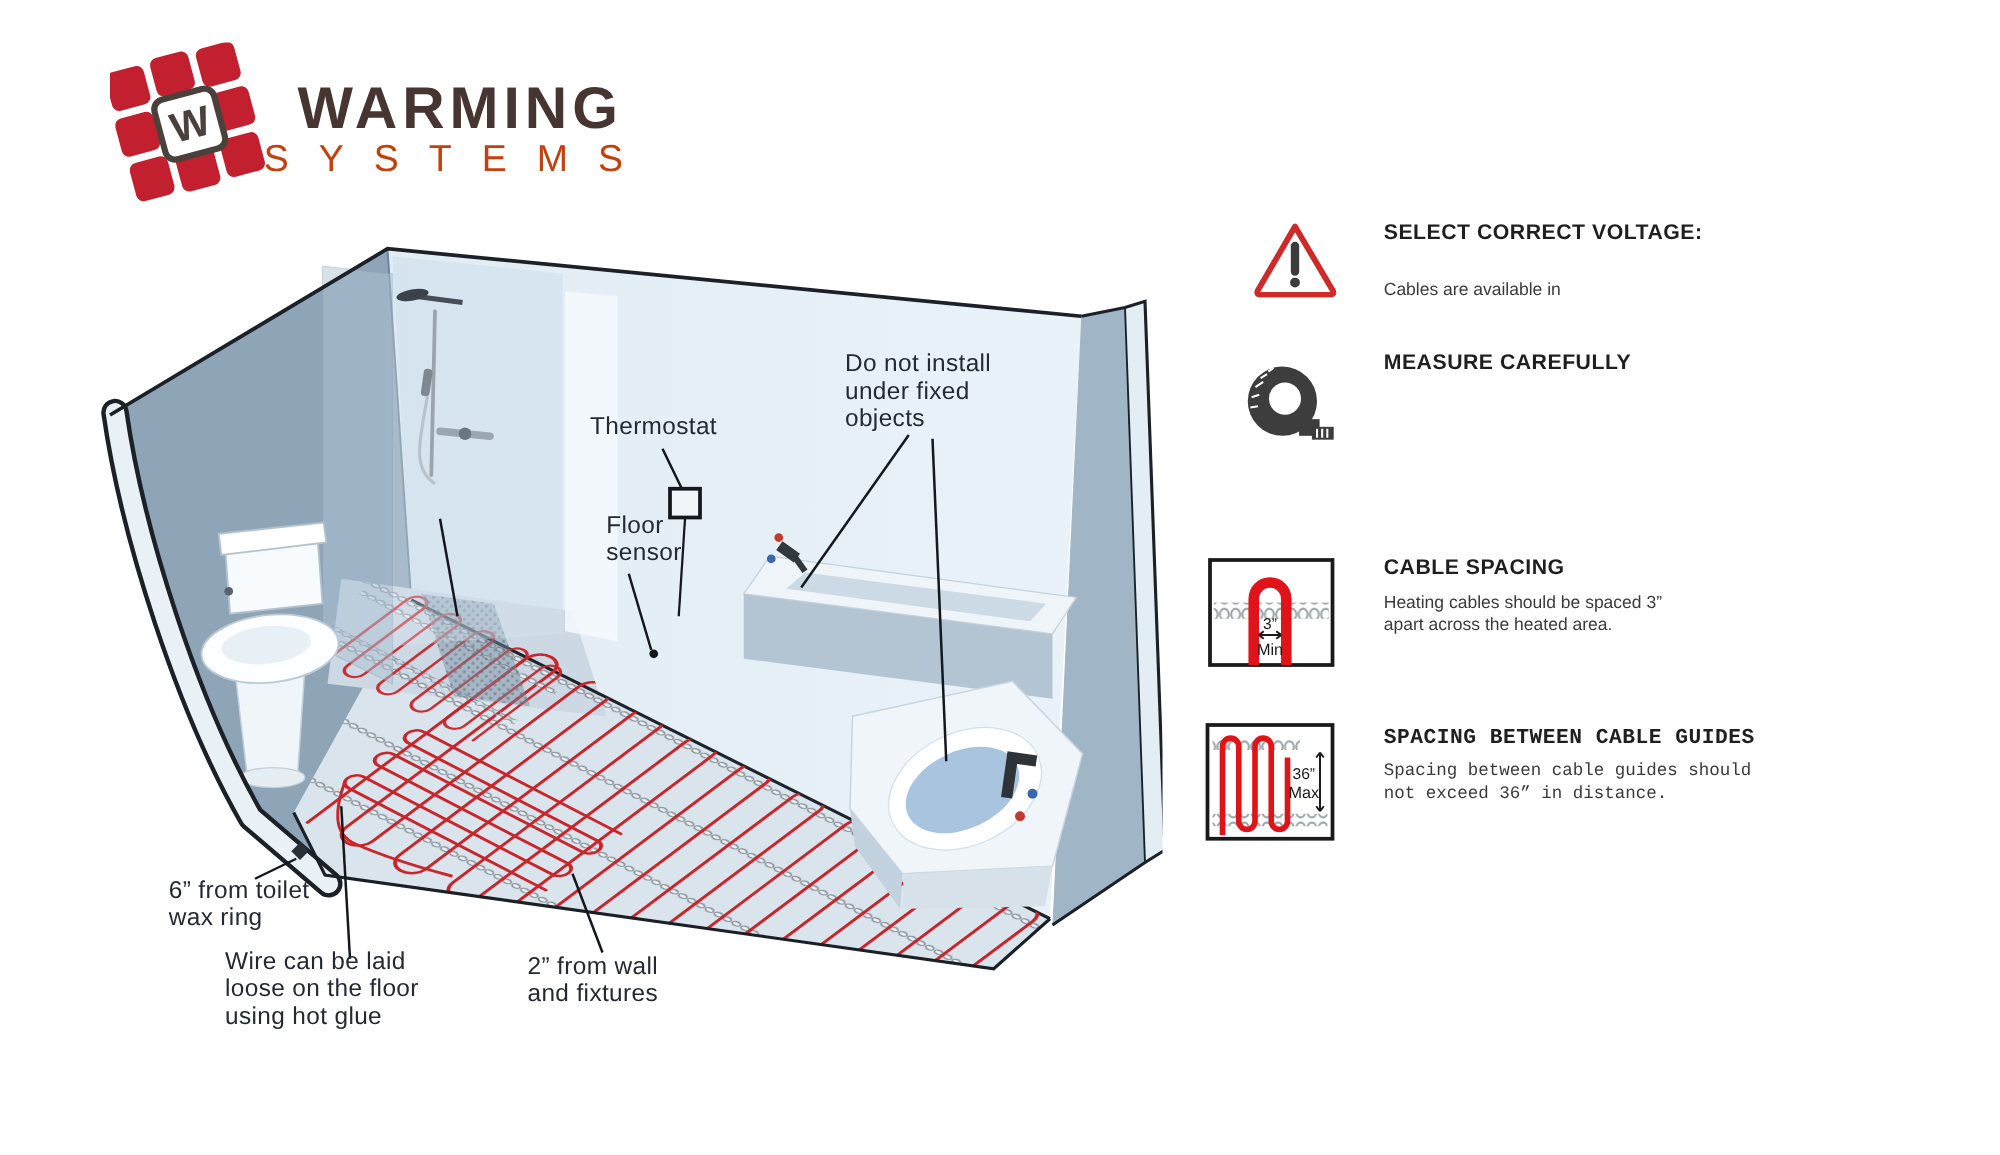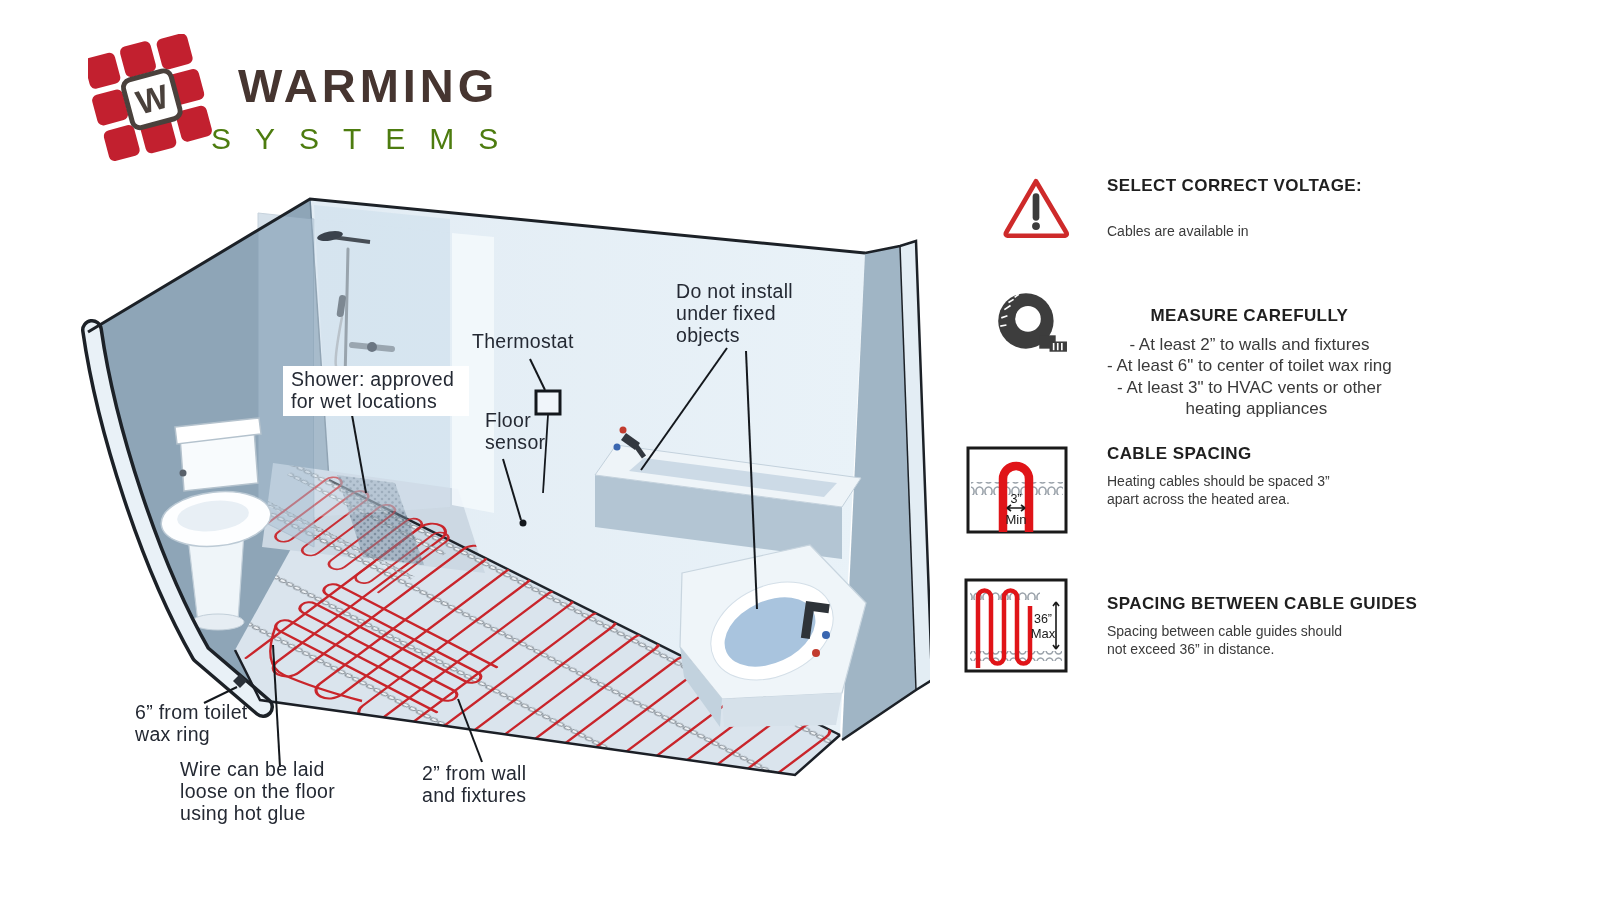--- a/index.html
+++ b/index.html
@@ -2,22 +2,22 @@
 <html><head>
 <meta charset="utf-8">
 <style>
   html,body{margin:0;padding:0;background:#ffffff;}
   .canvas{position:relative;width:1600px;height:924px;background:#ffffff;overflow:hidden;
           font-family:"Liberation Sans", sans-serif;}
   .abs{position:absolute;}
   
   .brand-warming{position:absolute;left:208px;top:58px;font-size:47px;font-weight:700;
                  letter-spacing:4px;color:#463530;margin-left:30px;}
-  .brand-systems{position:absolute;left:211px;top:122px;font-size:30px;font-weight:400;
-                 letter-spacing:24px;color:#4d7c0f;}
+  .brand-systems{position:absolute;left:211px;top:111px;font-size:30px;font-weight:400;
+                 letter-spacing:24px;color:#c2410c;}
   
   .dlabel{position:absolute;font-size:19.5px;line-height:1.12;color:#242933;
           text-align:left;white-space:pre-line;letter-spacing:0.3px;}
   .dlabel.boxed{background:#ffffff;padding:3px 8px;}
   
   .panel-title{position:absolute;left:945px;top:72px;font-size:31px;line-height:1.22;
                color:#2b2b2b;letter-spacing:0.6px;white-space:pre-line;}
   .sec-text{position:absolute;left:1107px;}
   .sec-text h3{margin:0;font-size:17px;font-weight:700;color:#1f1f1f;letter-spacing:0.4px;}
   .sec-body{margin-top:8px;font-size:14px;color:#3a3a3a;line-height:1.3;white-space:pre-line;}
@@ -182,22 +182,20 @@
       <line x1="473" y1="284" x2="491" y2="345"></line>
       <line x1="697" y1="173" x2="611" y2="295"></line>
       <line x1="716" y1="176" x2="727" y2="434"></line>
       <line x1="174" y1="528" x2="207" y2="512"></line>
       <line x1="250" y1="592" x2="243" y2="470"></line>
       <line x1="452" y1="587" x2="428" y2="524"></line>
     </g>
     <polygon points="203,506 210,499 217,506 210,513" fill="#2a3038"></polygon>
   </svg>
 
-  <div class="dlabel boxed" style="left:283px;top:366px;width:170px;">Shower: approved
-for wet locations</div>
   <div class="dlabel" style="left:472px;top:331px;">Thermostat</div>
   <div class="dlabel" style="left:485px;top:410px;width:62px;">Floor
 sensor</div>
   <div class="dlabel" style="left:676px;top:281px;width:128px;">Do not install
 under fixed
 objects</div>
   <div class="dlabel" style="left:135px;top:702px;width:128px;">6” from toilet
 wax ring</div>
   <div class="dlabel" style="left:180px;top:759px;width:170px;">Wire can be laid
 loose on the floor
@@ -227,28 +225,22 @@
       <line x1="62" y1="57.5" x2="62" y2="64.5"></line>
         <line x1="66" y1="57.5" x2="66" y2="64.5"></line>
         <line x1="70" y1="57.5" x2="70" y2="64.5"></line>
       <line x1="14" y1="25" x2="20" y2="21"></line>
         <line x1="18" y1="18" x2="23" y2="15"></line>
         <line x1="24" y1="13" x2="28" y2="10"></line>
       <line x1="11" y1="33" x2="17" y2="31"></line>
         <line x1="10" y1="41" x2="16" y2="40"></line>
     </g>
   </svg>
-  <div class="sec-text" style="top:306px;text-align:center;">
+  <div class="sec-text" style="top:280px;">
     <h3>MEASURE CAREFULLY</h3>
-    <div class="bullets">
-      <div>- At least 2” to walls and fixtures</div>
-      <div>- At least 6" to center of toilet wax ring</div>
-      <div>- At least 3" to HVAC vents or other</div>
-      <div>heating appliances</div>
-    </div>
   </div>
 
   <svg class="abs" style="left:966px;top:446px;" width="102" height="88" viewBox="0 0 102 88">
     <defs>
       <pattern id="chainB" patternUnits="userSpaceOnUse" width="9" height="13">
         <ellipse cx="4.5" cy="6.5" rx="3.6" ry="4.5" fill="#ffffff" stroke="#9aa2aa" stroke-width="1.6"></ellipse>
       </pattern>
     </defs>
     <rect x="2" y="2" width="98" height="84" fill="#ffffff" stroke="#1a1a1a" stroke-width="3"></rect>
     <rect x="5" y="36" width="92" height="13" fill="url(#chainB)"></rect>
@@ -265,19 +257,19 @@
 
   <svg class="abs" style="left:964px;top:578px;" width="104" height="95" viewBox="0 0 104 95">
     <rect x="2" y="2" width="100" height="91" fill="#ffffff" stroke="#1a1a1a" stroke-width="3"></rect>
     <rect x="6" y="12" width="70" height="10" fill="url(#chainB)"></rect>
     <rect x="6" y="73" width="92" height="10" fill="url(#chainB)"></rect>
     <path d="M14,90 V19 A6.5,6.5 0 0 1 27,19 V79 A6.5,6.5 0 0 0 40,79 V19 A6.5,6.5 0 0 1 53,19 V79 A6.5,6.5 0 0 0 66,79 V28" fill="none" stroke="#e01418" stroke-width="4.5"></path>
     <path d="M92,24 V71 M92,24 l-3,4 M92,24 l3,4 M92,71 l-3,-4 M92,71 l3,-4" stroke="#1a1a1a" stroke-width="1.6" fill="none"></path>
     <text x="79" y="45" text-anchor="middle" font-size="12.5" fill="#1a1a1a">36”</text>
     <text x="79" y="60" text-anchor="middle" font-size="13" fill="#1a1a1a">Max</text>
   </svg>
-  <div class="sec-text" style="top:594px;">
+  <div class="sec-text" style="top:581px;font-family:Liberation Mono, monospace;">
     <h3>SPACING BETWEEN CABLE GUIDES</h3>
     <div class="sec-body">Spacing between cable guides should
 not exceed 36” in distance.</div>
   </div>
 
 </div>
 
 </body></html>

